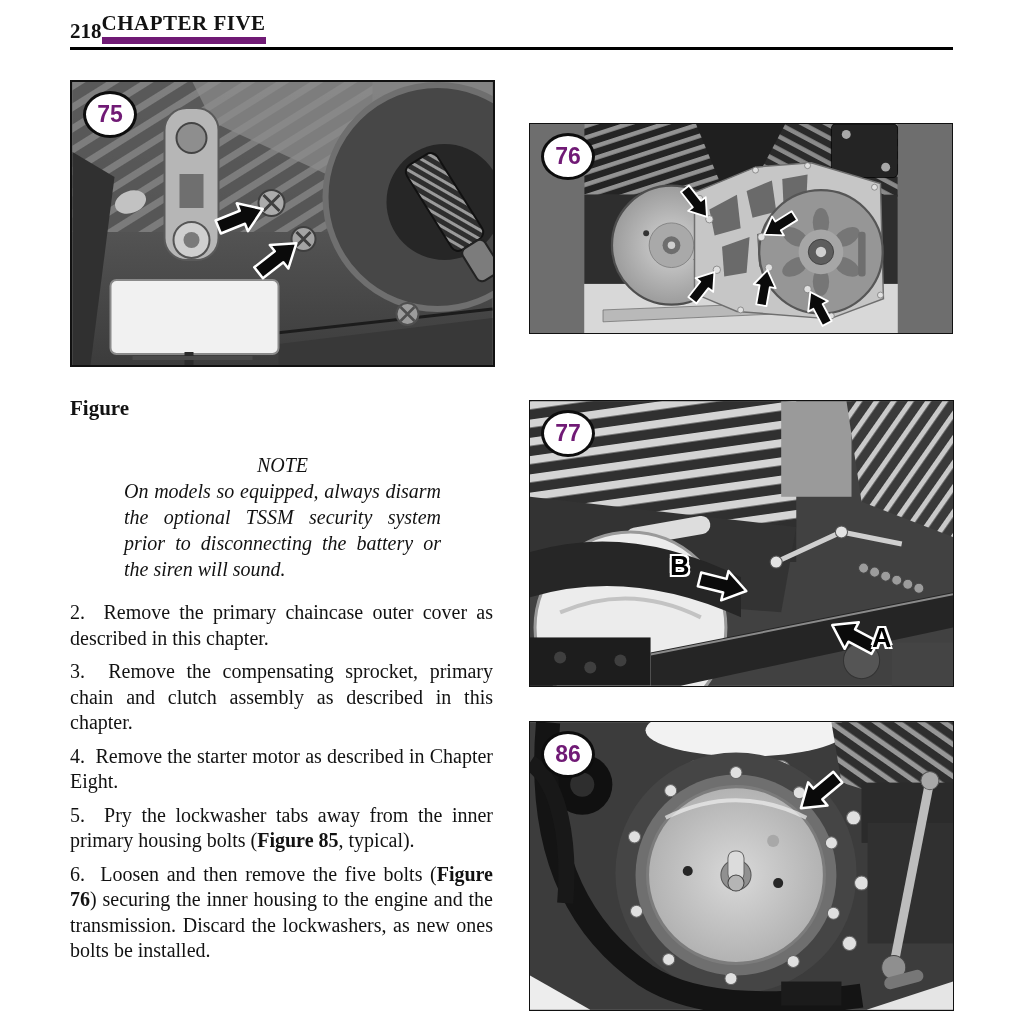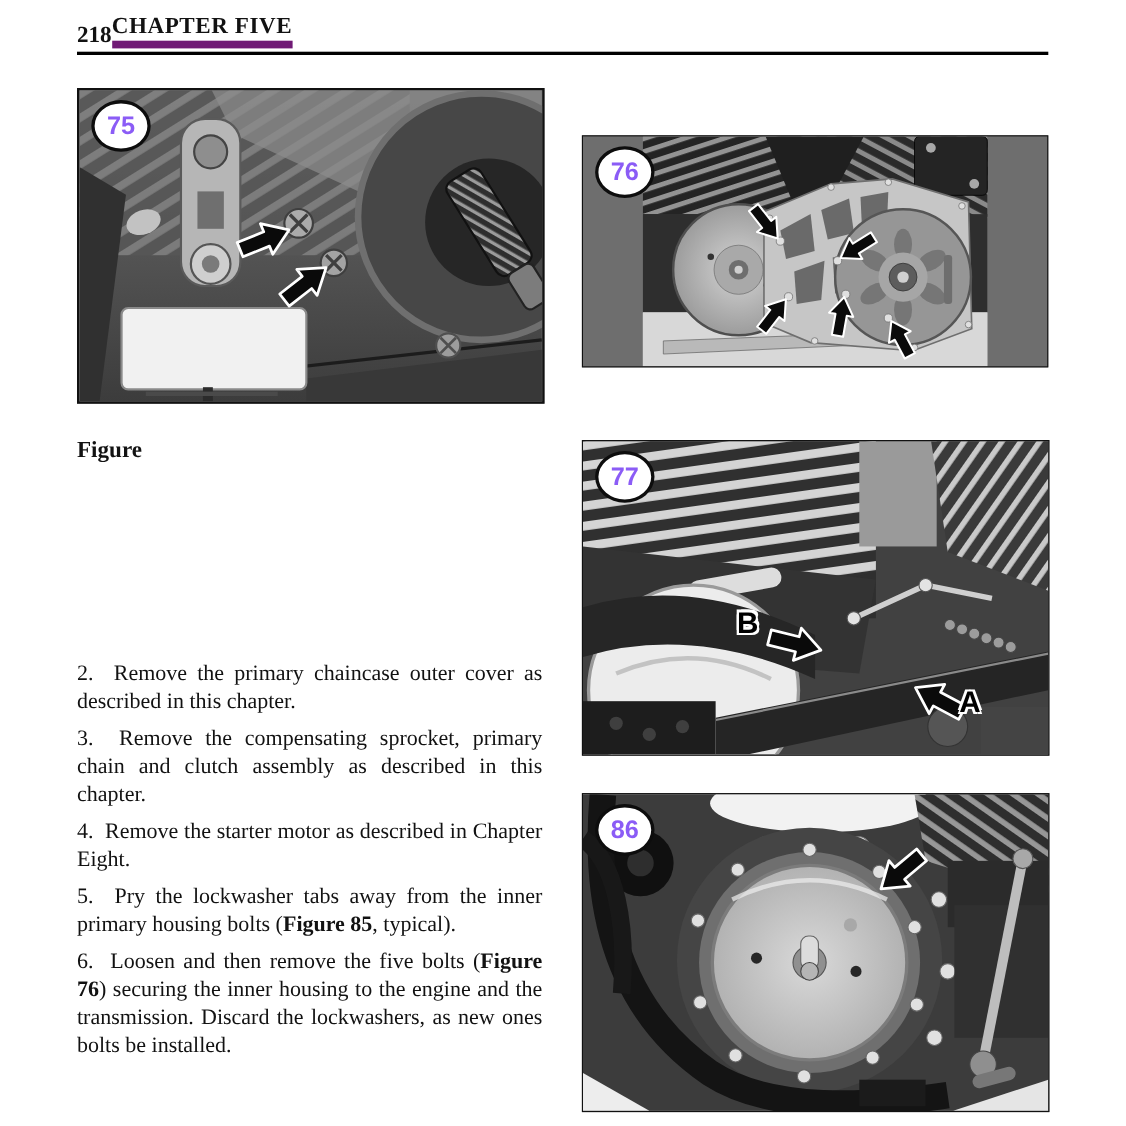--- a/index.html
+++ b/index.html
@@ -15,21 +15,21 @@
   .fig{position:absolute;margin:0;border:2px solid #111;box-sizing:border-box;
        background:#6e6e6e;overflow:hidden;}
   #fig75{left:70px;top:80px;width:425px;height:287px;}
   #fig76{left:529px;top:79px;width:424px;height:211px;border-width:1px;margin-top:44px;}
   #fig77{left:529px;top:400px;width:425px;height:287px;border-width:1px;}
   #fig78{left:529px;top:721px;width:425px;height:290px;border-width:1px;}
   .fig svg{display:block;width:100%;height:100%;}
   .badge{position:absolute;top:9px;left:11px;width:48px;height:41px;
          border:3px solid #0d0d0d;border-radius:50%;background:#fff;
          display:flex;align-items:center;justify-content:center;
-         font:bold 23px "Liberation Sans",sans-serif;color:#8b5cf6;}
+         font:bold 23px "Liberation Sans",sans-serif;color:#701a75;}
   .fig-label{position:absolute;font:bold 27px "Liberation Sans",sans-serif;color:#000;
              text-shadow:-2px -2px 0 #fff,2px -2px 0 #fff,-2px 2px 0 #fff,2px 2px 0 #fff;}
   #label-b{left:140px;top:150px;}
   #label-a{left:342px;top:222px;}
   
   .removal{position:absolute;left:70px;top:396px;margin:0;font-size:21px;font-weight:bold;}
   .note{position:absolute;left:70px;top:452px;width:423px;font-style:italic;
         font-size:20px;line-height:26px;}
   .note-title{text-align:center;margin:0 52px 0 54px;}
   .note-body{margin:0 52px 0 54px;text-align:justify;}
@@ -292,20 +292,24 @@
       </g>
       <use href="#arrowshape" transform="translate(288,70) rotate(140)" fill="#0a0a0a" stroke="#fff" stroke-width="2.5"></use>
     </svg>
     <div class="badge">
       <span>86</span>
     </div>
   </figure>
 
   <h2 class="removal">Figure</h2>
 
+  <div class="note">
+    <div class="note-title">NOTE</div>
+    <div class="note-body">On models so equipped, always disarm the optional TSSM security system prior to disconnecting the battery or the siren will sound.</div>
+  </div>
 
   <div class="steps">
     <p><span>2.&nbsp; Remove the primary chaincase outer cover as described in this chapter.</span></p>
     <p><span>3.&nbsp; Remove the compensating sprocket, primary chain and clutch assembly as described in this chapter.</span></p>
     <p><span>4.&nbsp; Remove the starter motor as described in Chapter Eight.</span></p>
     <p><span>5.&nbsp; Pry the lockwasher tabs away from the inner primary housing bolts (</span><b>Figure 85</b><span>, typical).</span></p>
     <p><span>6.&nbsp; Loosen and then remove the five bolts (</span><b>Figure 76</b><span>) securing the inner housing to the engine and the transmission. Discard the lockwashers, as new ones bolts be installed.</span></p>
   </div>
 
 </div>

